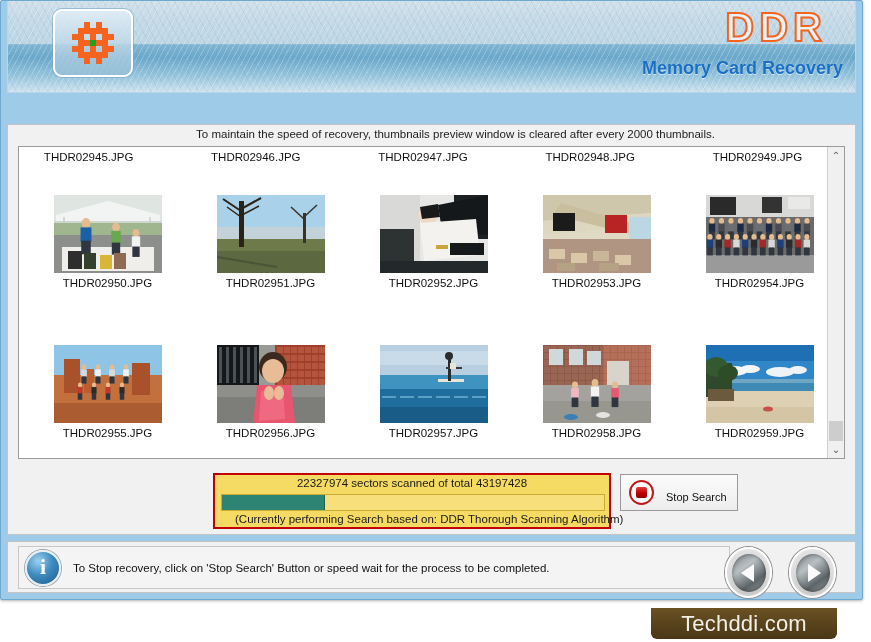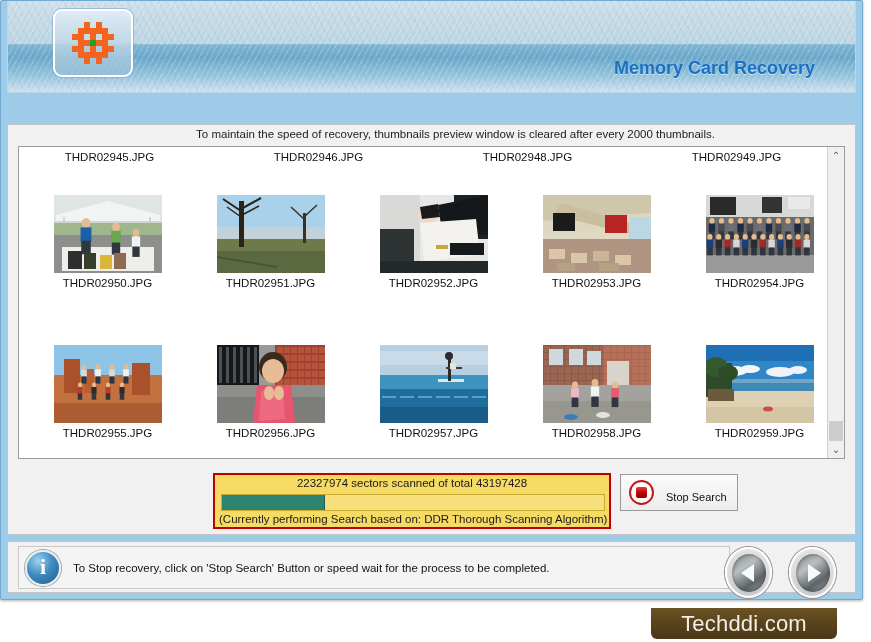--- a/index.html
+++ b/index.html
@@ -121,21 +121,21 @@
 
   #ddr-logo {
     position: absolute; right: 28px; top: 4px;
     font-size: 40px; font-weight: bold;
     letter-spacing: 5px;
     color: #e8f2f8;
     -webkit-text-stroke: 2px #f4641e;
     font-family: "Liberation Sans", sans-serif;
   }
   #ddr-sub {
-    position: absolute; right: 40px; top: 57px;
+    position: absolute; right: 12px; top: 57px;
     font-size: 18px; font-weight: bold;
     color: #1a6fc4;
     text-shadow: 0 1px 0 rgba(255,255,255,.55);
   }
 
   
   #content {
     position: absolute;
     left: 6px; right: 6px; top: 123px;
     height: 411px;
@@ -228,21 +228,21 @@
     width: 384px; height: 17px;
     background: #f7e07c;
     border: 1px solid #c9ab33;
   }
   #progress-fill {
     height: 100%;
     background: #2e8472;
     border-right: 1px solid #1f5f52;
   }
   #progress-sub {
-    position: absolute; left: 4px; top: 38px;
+    position: absolute; left: 20px; top: 38px;
     font-size: 11.5px;
     color: #1a1a1a;
     white-space: nowrap;
   }
 
   
   #stop-btn {
     position: absolute; left: 612px; top: 349px;
     width: 118px; height: 37px;
     background: linear-gradient(to bottom, #fbfbfb, #ededed);
@@ -372,34 +372,38 @@
           <span class="fcell" style="left: 12px; top: 30px;"></span>
           <span class="fcell" style="left: 18px; top: 30px;"></span>
           <span class="fcell" style="left: 24px; top: 30px;"></span>
           <span class="fcell" style="left: 30px; top: 30px;"></span>
           <span class="fcell" style="left: 12px; top: 36px;"></span>
           <span class="fcell" style="left: 24px; top: 36px;"></span>
         </div>
     </div>
 
 
+    <div id="ddr-logo">DDR</div>
     <div id="ddr-sub">Memory Card Recovery</div>
   </div>
 
   <div id="content">
     <div id="notice">To maintain the speed of recovery, thumbnails preview window is cleared after every 2000 thumbnails.</div>
 
     <div id="thumb-panel">
       <div id="thumb-scroll-area">
         <div class="top-labels thumb-row" id="top-label-row">
             <div class="thumb-cell">
               <div class="thumb-label">THDR02945.JPG</div>
             </div>
             <div class="thumb-cell">
               <div class="thumb-label">THDR02946.JPG</div>
+            </div>
+            <div class="thumb-cell">
+              <div class="thumb-label">THDR02947.JPG</div>
             </div>
             <div class="thumb-cell">
               <div class="thumb-label">THDR02948.JPG</div>
             </div>
             <div class="thumb-cell">
               <div class="thumb-label">THDR02949.JPG</div>
             </div>
           </div>
         <div id="rows-host" style="margin-top: 28px; padding-left: 21px;">
             <div class="thumb-row">

